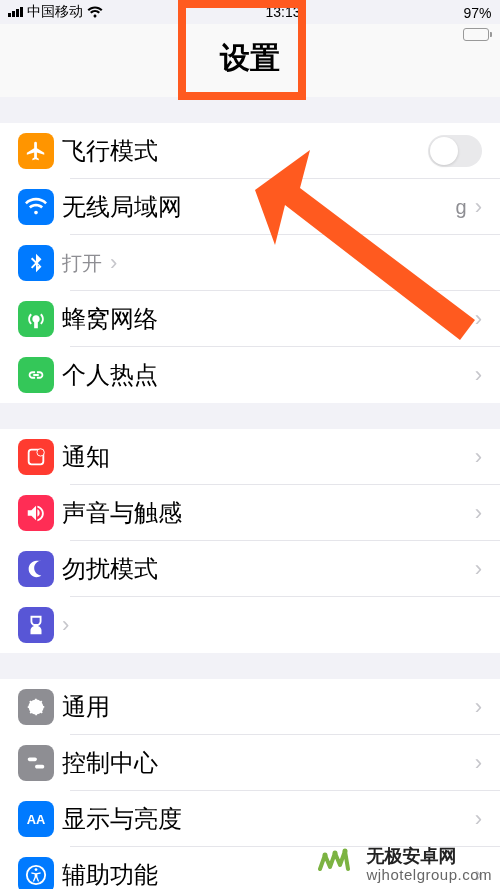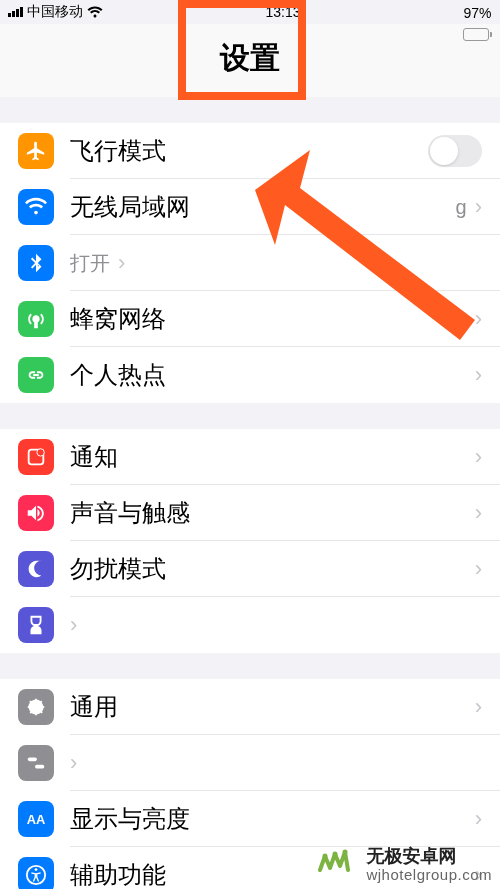--- a/index.html
+++ b/index.html
@@ -53,21 +53,21 @@
       left: 70px; right: 0; bottom: 0;
       height: 1px;
       background: #e5e5ea;
     }
     .icon-wrap {
       width: 36px; height: 36px;
       border-radius: 8px;
       display: flex;
       align-items: center;
       justify-content: center;
-      margin-right: 16px;
+      margin-right: 8px;
       flex-shrink: 0;
     }
     .row-label { flex: 1; font-size: 24px; color: #000; }
     .row-value { font-size: 20px; color: #8e8e93; margin-right: 8px; }
     .chevron { color: #c7c7cc; font-size: 22px; font-weight: 300; }
     .toggle {
       width: 54px; height: 32px;
       background: #e9e9eb;
       border-radius: 16px;
       position: relative;
@@ -95,21 +95,21 @@
       top: 120px;
       left: 255px;
       z-index: 11;
       pointer-events: none;
     }
     
     .watermark {
       position: absolute;
       bottom: 6px; right: 8px;
       display: flex;
-      align-items: center;
+      align-items: flex-start;
       gap: 16px;
       z-index: 20;
     }
     .wm-logo { width: 34px; height: 34px; }
     .wm-text { display: flex; flex-direction: column; line-height: 1.1; }
     .wm-main { font-size: 18px; font-weight: 800; color: #222; }
     .wm-sub { font-size: 15px; color: #666; letter-spacing: 0.5px; }
     svg { display: block; }
   </style>
 </head>
@@ -247,20 +247,21 @@
     </div>
     <span class="row-label">通用</span>
     <span class="chevron">›</span>
   </div>
   <div class="row">
     <div class="icon-wrap" style="background:#8e8e93">
       <svg width="22" height="22" viewBox="0 0 24 24">
           <path fill="#fff" d="M5 6h6c1.1 0 2 .9 2 2s-.9 2-2 2H5c-1.1 0-2-.9-2-2s.9-2 2-2zm0 0c1.1 0 2 .9 2 2s-.9 2-2 2-2-.9-2-2 .9-2 2-2zm8 8h6c1.1 0 2 .9 2 2s-.9 2-2 2h-6c-1.1 0-2-.9-2-2s.9-2 2-2zm6 0c1.1 0 2 .9 2 2s-.9 2-2 2-2-.9-2-2 .9-2 2-2z"></path>
         </svg>
     </div>
+    <span class="row-label">控制中心</span>
     <span class="chevron">›</span>
   </div>
   <div class="row">
     <div class="icon-wrap" style="background:#007aff">
       <svg width="22" height="22" viewBox="0 0 24 24">
           <text x="12" y="17" font-size="14" font-weight="700" fill="#fff" text-anchor="middle" font-family="Arial">AA</text>
         </svg>
     </div>
     <span class="row-label">显示与亮度</span>
     <span class="chevron">›</span>

